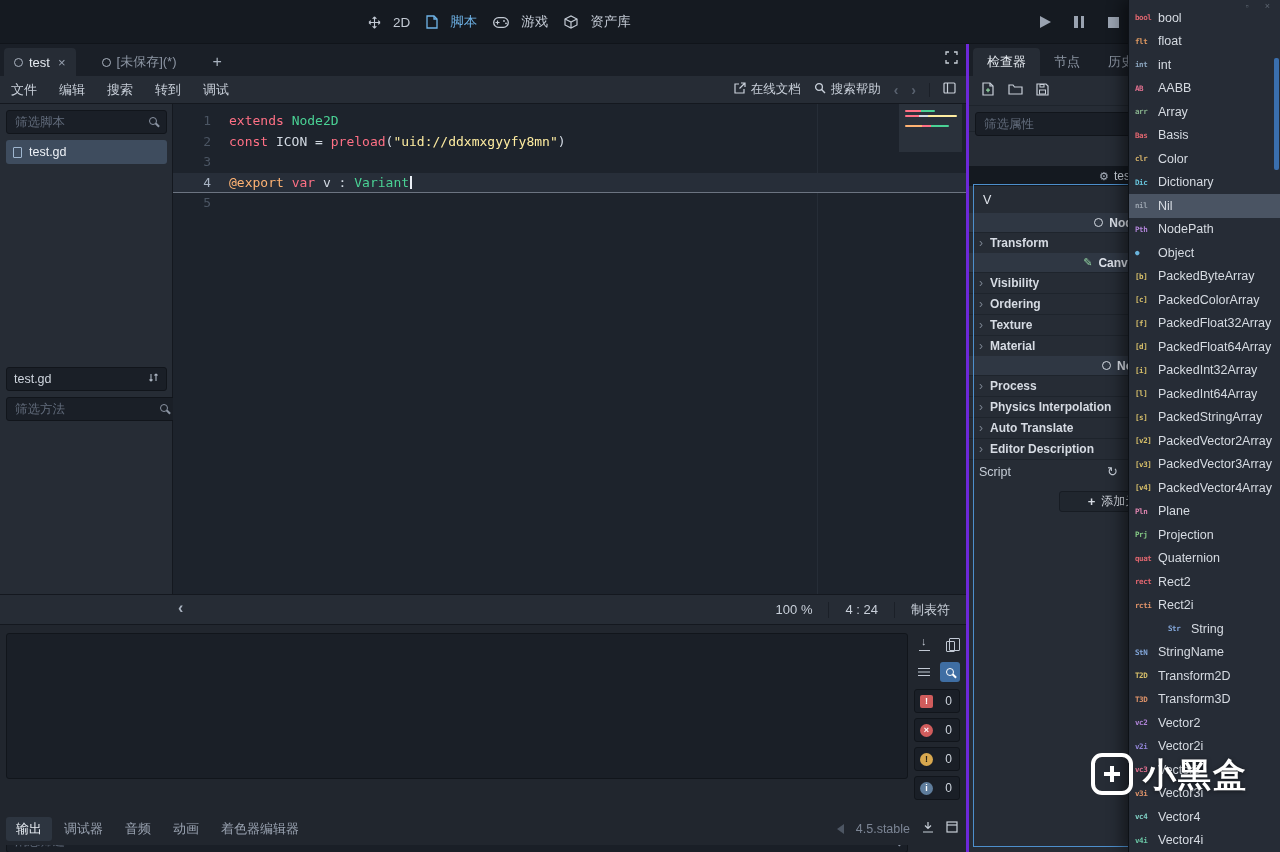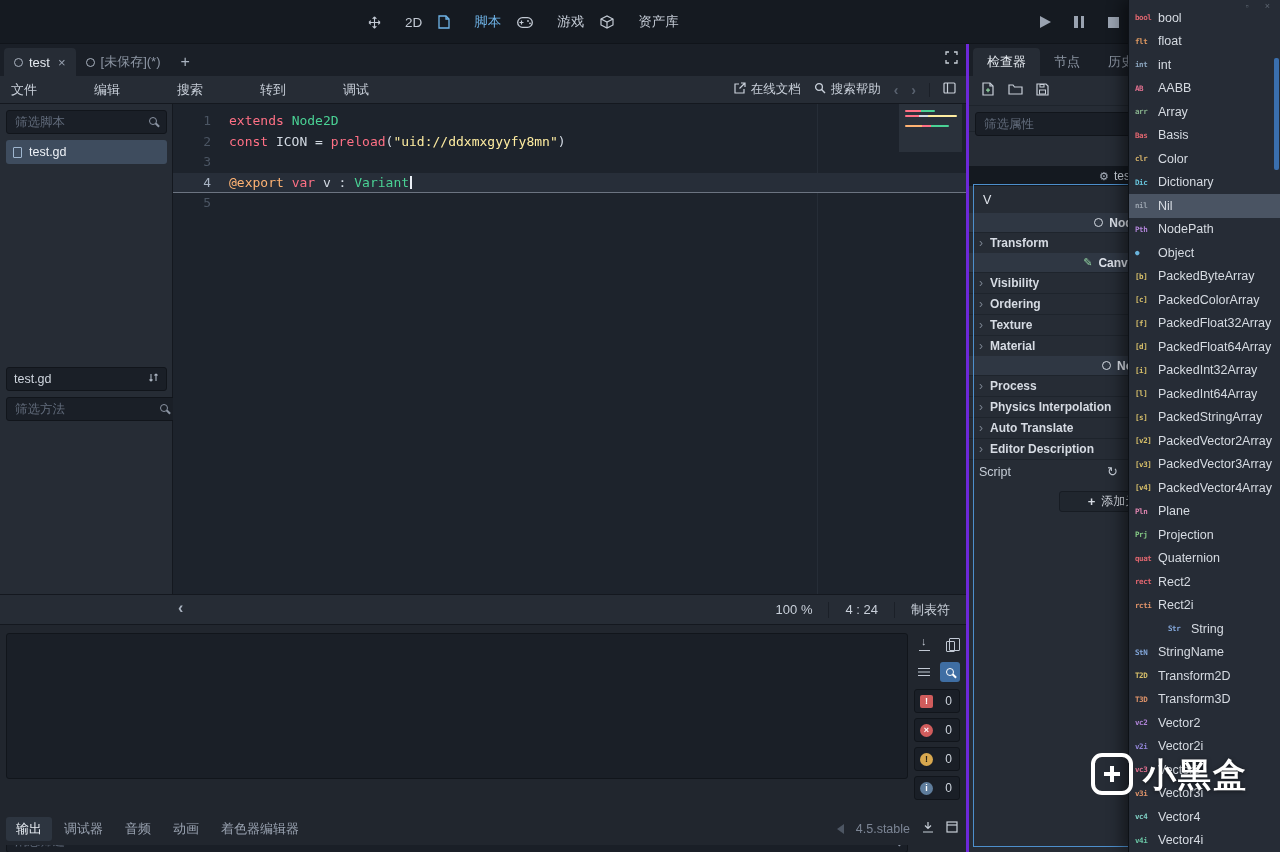--- a/index.html
+++ b/index.html
@@ -2,41 +2,41 @@
 <html><head>
 <meta charset="utf-8">
 <style>
 *{margin:0;padding:0;box-sizing:border-box;}
 html,body{width:1280px;height:852px;overflow:hidden;}
 body{position:relative;background:#21262e;color:#cfd5de;font-family:"Liberation Sans",sans-serif;font-size:13px;}
 
 
 .topbar{position:absolute;left:0;top:0;width:1280px;height:44px;background:#151a21;border-bottom:1px solid #10141a;}
 .nav{position:absolute;left:368px;top:0;height:44px;display:flex;align-items:center;gap:16px;}
-.nav-item{display:flex;align-items:center;gap:24px;color:#c3cad4;font-size:13.5px;}
+.nav-item{display:flex;align-items:center;gap:12px;color:#c3cad4;font-size:13.5px;}
 .nav-item.active{color:#6fb4e8;}
 .nav-item svg{display:block;}
 .transport{position:absolute;left:1036px;top:0;height:44px;display:flex;align-items:center;gap:16px;}
 .tr{width:18px;height:18px;display:flex;align-items:center;justify-content:center;}
 .tr-play{width:0;height:0;border-left:11px solid #9aa3b1;border-top:6px solid transparent;border-bottom:6px solid transparent;}
 .tr-pause{display:flex;gap:3px;}
 .tr-pause i{display:block;width:3.5px;height:12px;background:#9aa3b1;}
 .tr-stop{width:11px;height:11px;background:#9aa3b1;}
 
 
-.tabsbar{position:absolute;left:0;top:44px;width:966px;height:32px;background:#1a1f27;display:flex;align-items:flex-end;padding-left:4px;}
+.tabsbar{position:absolute;left:0;top:44px;width:966px;height:32px;background:#1a1f27;display:flex;align-items:flex-end;padding-left:4px;gap:16px;}
 .stab{height:28px;display:flex;align-items:center;gap:6px;padding:0 10px;color:#8d96a4;font-size:13px;}
 .stab.active{background:#262c35;color:#e4e9ef;border-radius:4px 4px 0 0;}
 .ring{width:9px;height:9px;border:1.2px solid #aab3c0;border-radius:50%;flex:0 0 9px;}
 .stab .close{color:#9aa3b1;margin-left:2px;font-size:13px;}
 .tab-plus{color:#aab3c0;font-size:16px;height:28px;display:flex;align-items:center;padding:0 10px;}
 .tab-expand{position:absolute;right:8px;top:7px;}
 
 
-.menubar{position:absolute;left:0;top:76px;width:966px;height:28px;background:#262c35;border-bottom:1px solid #14181f;display:flex;align-items:center;gap:35px;}
+.menubar{position:absolute;left:0;top:76px;width:966px;height:28px;background:#262c35;border-bottom:1px solid #14181f;display:flex;align-items:center;}
 .mitem{padding:0 11px;color:#c9d0da;}
 .mright{margin-left:auto;display:flex;align-items:center;gap:13px;padding-right:10px;color:#c9d0da;}
 .mbtn{display:flex;align-items:center;gap:5px;font-size:12.5px;}
 .harrow{color:#59626f;font-size:14px;font-weight:bold;}
 .msep{width:1px;height:14px;background:#1b2028;}
 
 
 .sidebar{position:absolute;left:0;top:104px;width:173px;height:490px;background:#262c35;border-right:1px solid #14181f;}
 .sbox{position:relative;}
 .sbox input{width:100%;height:24px;background:#1a1f27;border:1px solid #11151b;border-radius:3px;color:#cfd5de;font:12.5px "Liberation Sans",sans-serif;padding:0 24px 0 8px;outline:none;}

